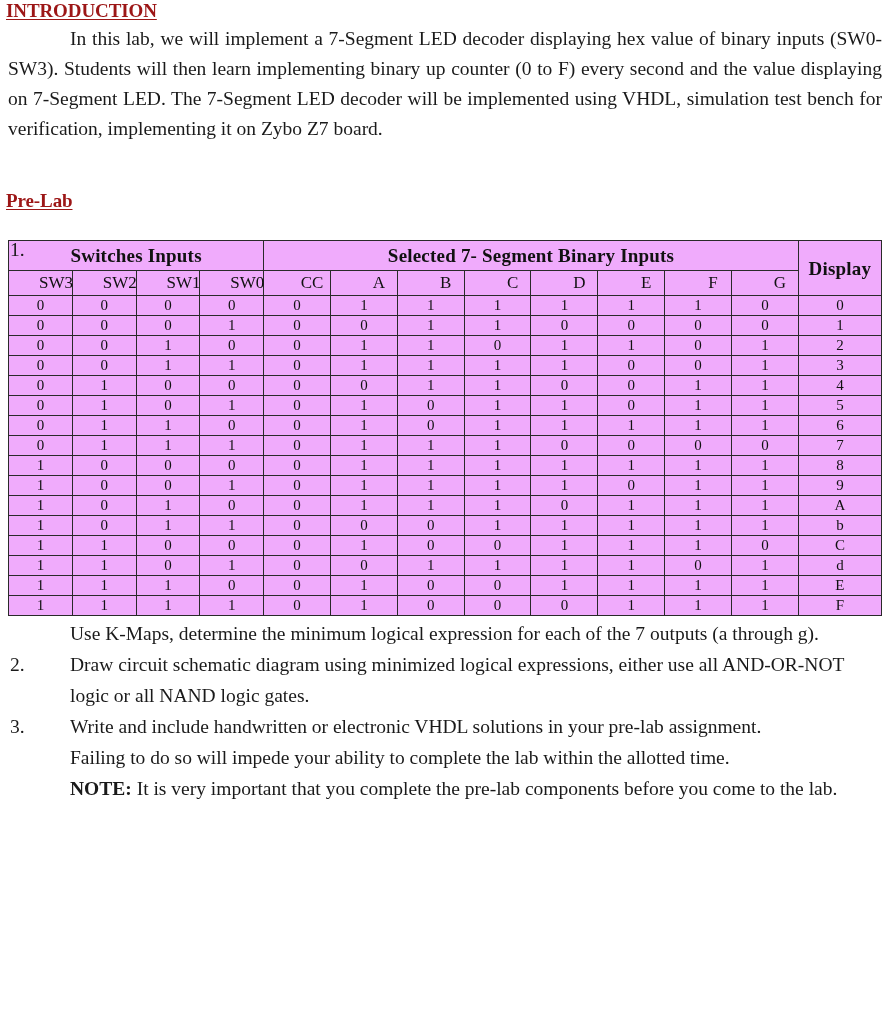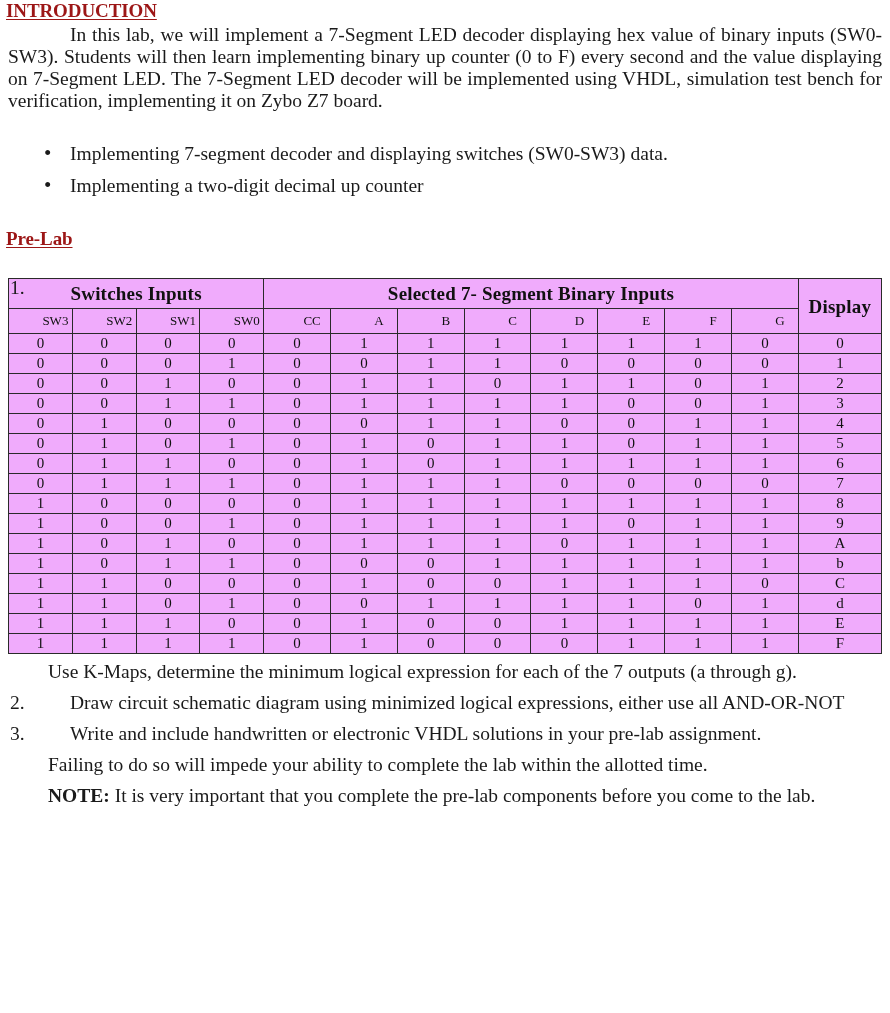--- a/index.html
+++ b/index.html
@@ -31,21 +31,21 @@
     text-underline-offset: 2px;
     letter-spacing: -0.1px;
     margin: 0 0 2px 6px;
     display: inline-block;
   }
   .heading-wrap { margin-left: 0; }
 
   
   .para {
     font-size: 19.5px;
-    line-height: 22px;
+    line-height: 30px;
     text-align: justify;
     margin: 0 8px 0 8px;
     text-indent: 62px;
   }
 
   
   ul.bullets {
     list-style: none;
     margin: 6px 0 0 0;
     padding: 0;
@@ -73,21 +73,21 @@
     font-size: 19.5px;
     line-height: 31px;
     padding-left: 70px;
     margin: 0 8px 0 0;
   }
   .numitem .num {
     position: absolute;
     left: 10px;
     top: 0;
   }
-  .numitem.cont { padding-left: 48px; }
+  .numitem.cont { padding-left: 70px; }
 
   
   table.truth {
     border-collapse: collapse;
     margin: 6px 0 0 8px;
     width: 874px;
     table-layout: fixed;
     background: #f0abfc;
   }
   table.truth th, table.truth td {
@@ -101,21 +101,21 @@
   }
   table.truth thead th.grouphead {
     font-weight: bold;
     font-size: 19px;
     height: 29px;
     line-height: 29px;
     letter-spacing: 0.2px;
   }
   table.truth thead th.colhead {
     font-weight: normal;
-    font-size: 13px;
+    font-size: 17px;
     height: 24px;
     line-height: 24px;
     padding-left: 30px;
   }
   table.truth tbody td {
     font-size: 15px;
   }
   table.truth tbody td.disp {
     font-size: 15px;
   }
@@ -133,24 +133,20 @@
 
 <div class="page">
 
   <div class="heading-wrap">
     <div class="heading">INTRODUCTION</div>
   </div>
   <p class="para">In this lab, we will implement a 7-Segment LED decoder displaying hex value of binary inputs (SW0-SW3). Students will then learn implementing binary up counter (0 to F) every second and the value displaying on 7-Segment LED. The 7-Segment LED decoder will be implemented using VHDL, simulation test bench for verification, implementing it on Zybo Z7 board.</p>
 
   <div class="spacer-md"></div>
 
-  <ul class="bullets">
-    <li>Implementing 7-segment decoder and displaying switches (SW0-SW3) data.</li>
-    <li>Implementing a two-digit decimal up counter</li>
-  </ul>
 
   <div class="spacer-lg"></div>
 
   <div class="heading-wrap">
     <div class="heading">Pre-Lab</div>
   </div>
 
   <div class="spacer-md"></div>
 
   <div class="numitem">
@@ -440,20 +436,23 @@
 
   <div class="bottom-block">
     <div class="numitem cont">
       <span>Use K-Maps, determine the minimum logical expression for each of the 7 outputs (a through g).</span>
     </div>
 
     <div class="numitem">
       <span class="num">2.</span>
       <span>Draw circuit schematic diagram using minimized logical expressions, either use all AND-OR-NOT</span>
     </div>
+    <div class="numitem cont">
+      <span>logic or all NAND logic gates.</span>
+    </div>
 
     <div class="numitem">
       <span class="num">3.</span>
       <span>Write and include handwritten or electronic VHDL solutions in your pre-lab assignment.</span>
     </div>
     <div class="numitem cont">
       <span>Failing to do so will impede your ability to complete the lab within the allotted time.</span>
     </div>
     <div class="numitem cont">
       <span class="note-bold">NOTE:</span><span> It is very important that you complete the pre-lab components before you come to the lab.</span>

